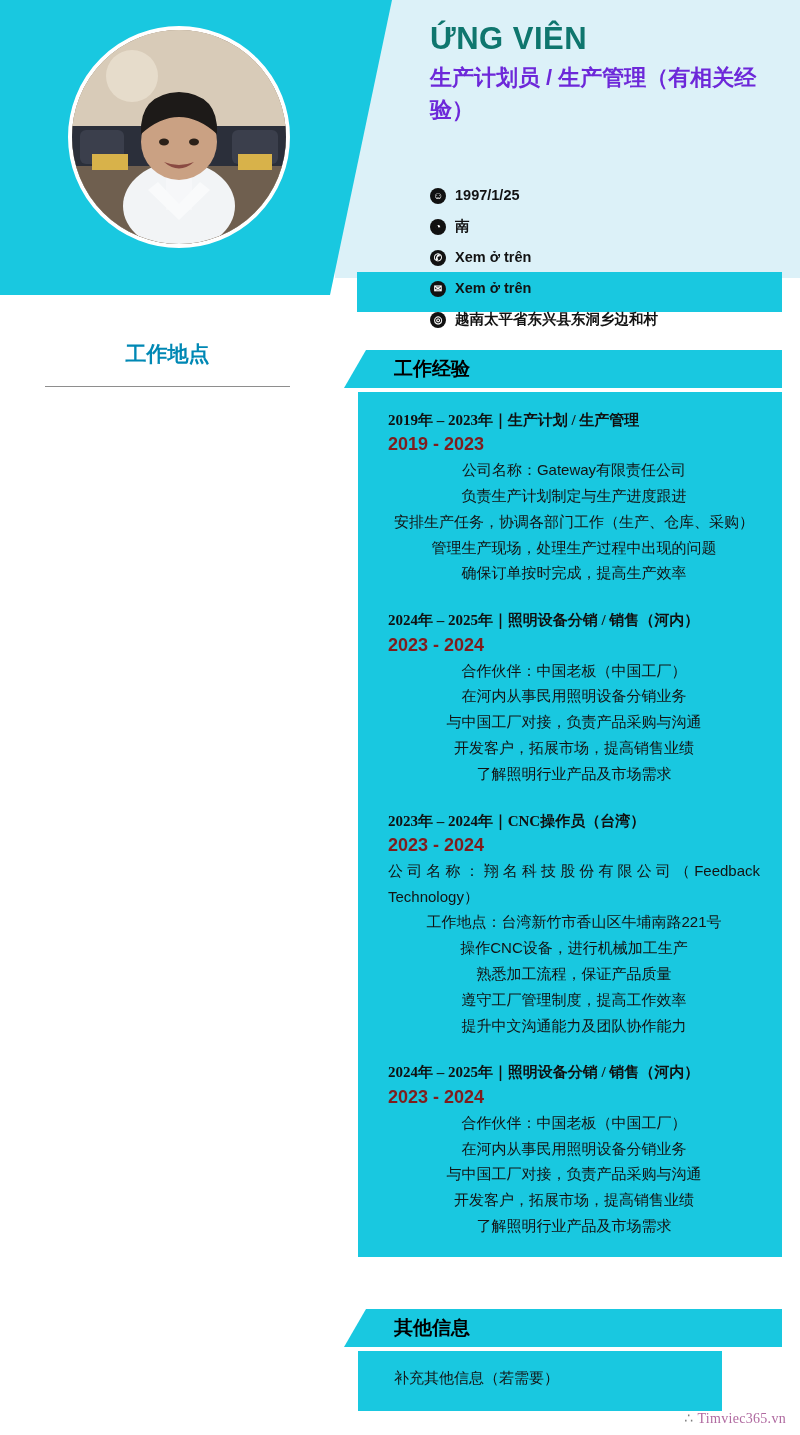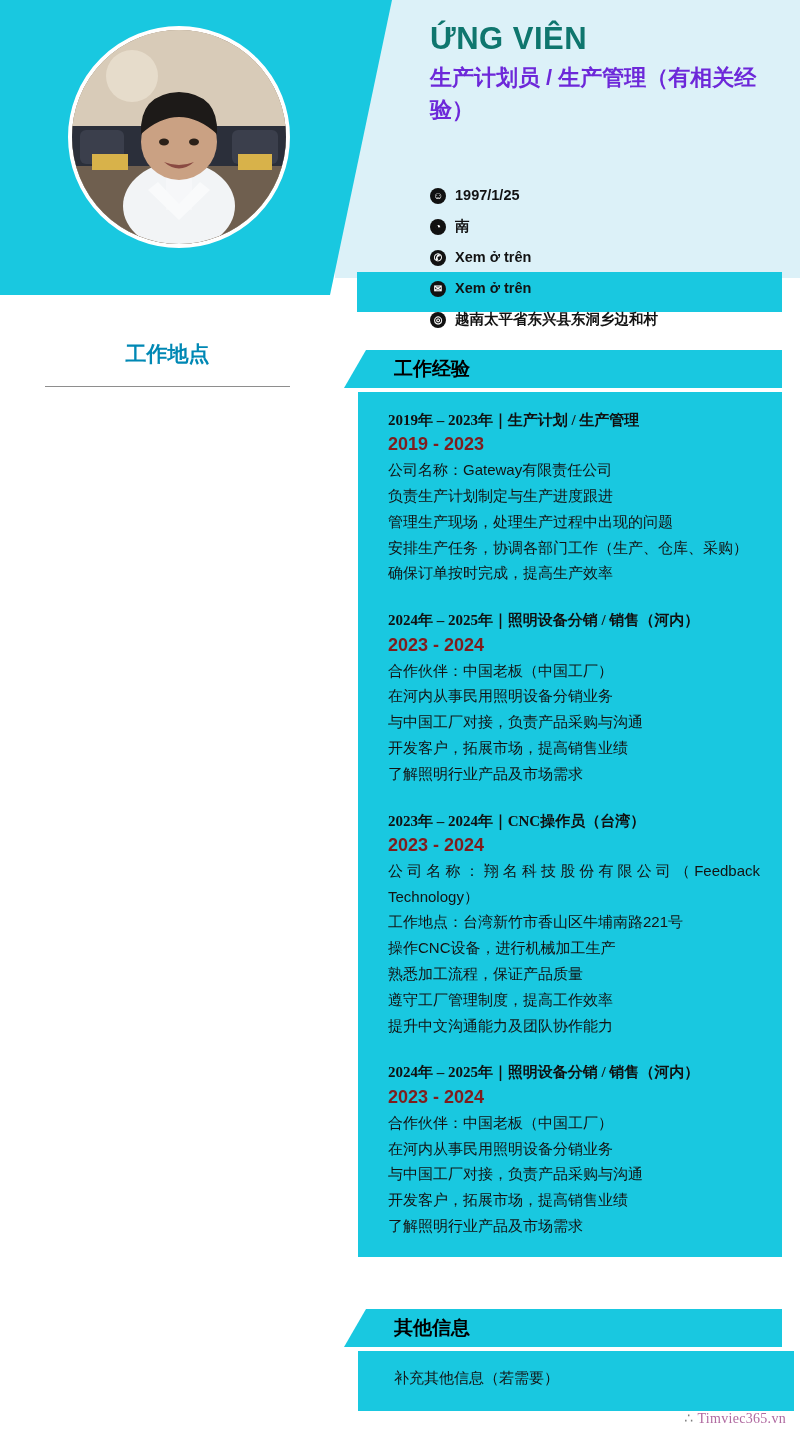--- a/index.html
+++ b/index.html
@@ -175,27 +175,28 @@
     font-size: 18px;
     font-weight: bold;
     color: #7f1d1d;
     margin: 0 0 2px 0;
   }
   .job-line {
     font-size: 15px;
     color: #131313;
     line-height: 1.72;
     margin: 0;
+    text-align: center;
   }
   .job-line.justify { text-align: justify; }
 
   .other-panel {
     position: absolute;
     left: 358px; top: 1351px;
-    width: 436px;
+    width: 364px;
     height: 60px;
     background: #19c8e0;
     padding: 18px 22px 0 36px;
   }
   .other-text {
     font-size: 15px;
     color: #131313;
     margin: 0;
   }
 
@@ -278,22 +279,22 @@
   <span class="band-label">工作经验</span>
 </div>
 
 <div class="exp-panel">
 
   <div class="job">
     <p class="job-head">2019年 – 2023年｜生产计划 / 生产管理</p>
     <p class="job-years">2019 - 2023</p>
     <p class="job-line">公司名称：Gateway有限责任公司</p>
     <p class="job-line">负责生产计划制定与生产进度跟进</p>
+    <p class="job-line">安排生产任务，协调各部门工作（生产、仓库、采购）</p>
     <p class="job-line">管理生产现场，处理生产过程中出现的问题</p>
-    <p class="job-line">安排生产任务，协调各部门工作（生产、仓库、采购）</p>
     <p class="job-line">确保订单按时完成，提高生产效率</p>
   </div>
 
   <div class="job">
     <p class="job-head">2024年 – 2025年｜照明设备分销 / 销售（河内）</p>
     <p class="job-years">2023 - 2024</p>
     <p class="job-line">合作伙伴：中国老板（中国工厂）</p>
     <p class="job-line">在河内从事民用照明设备分销业务</p>
     <p class="job-line">与中国工厂对接，负责产品采购与沟通</p>
     <p class="job-line">开发客户，拓展市场，提高销售业绩</p>

